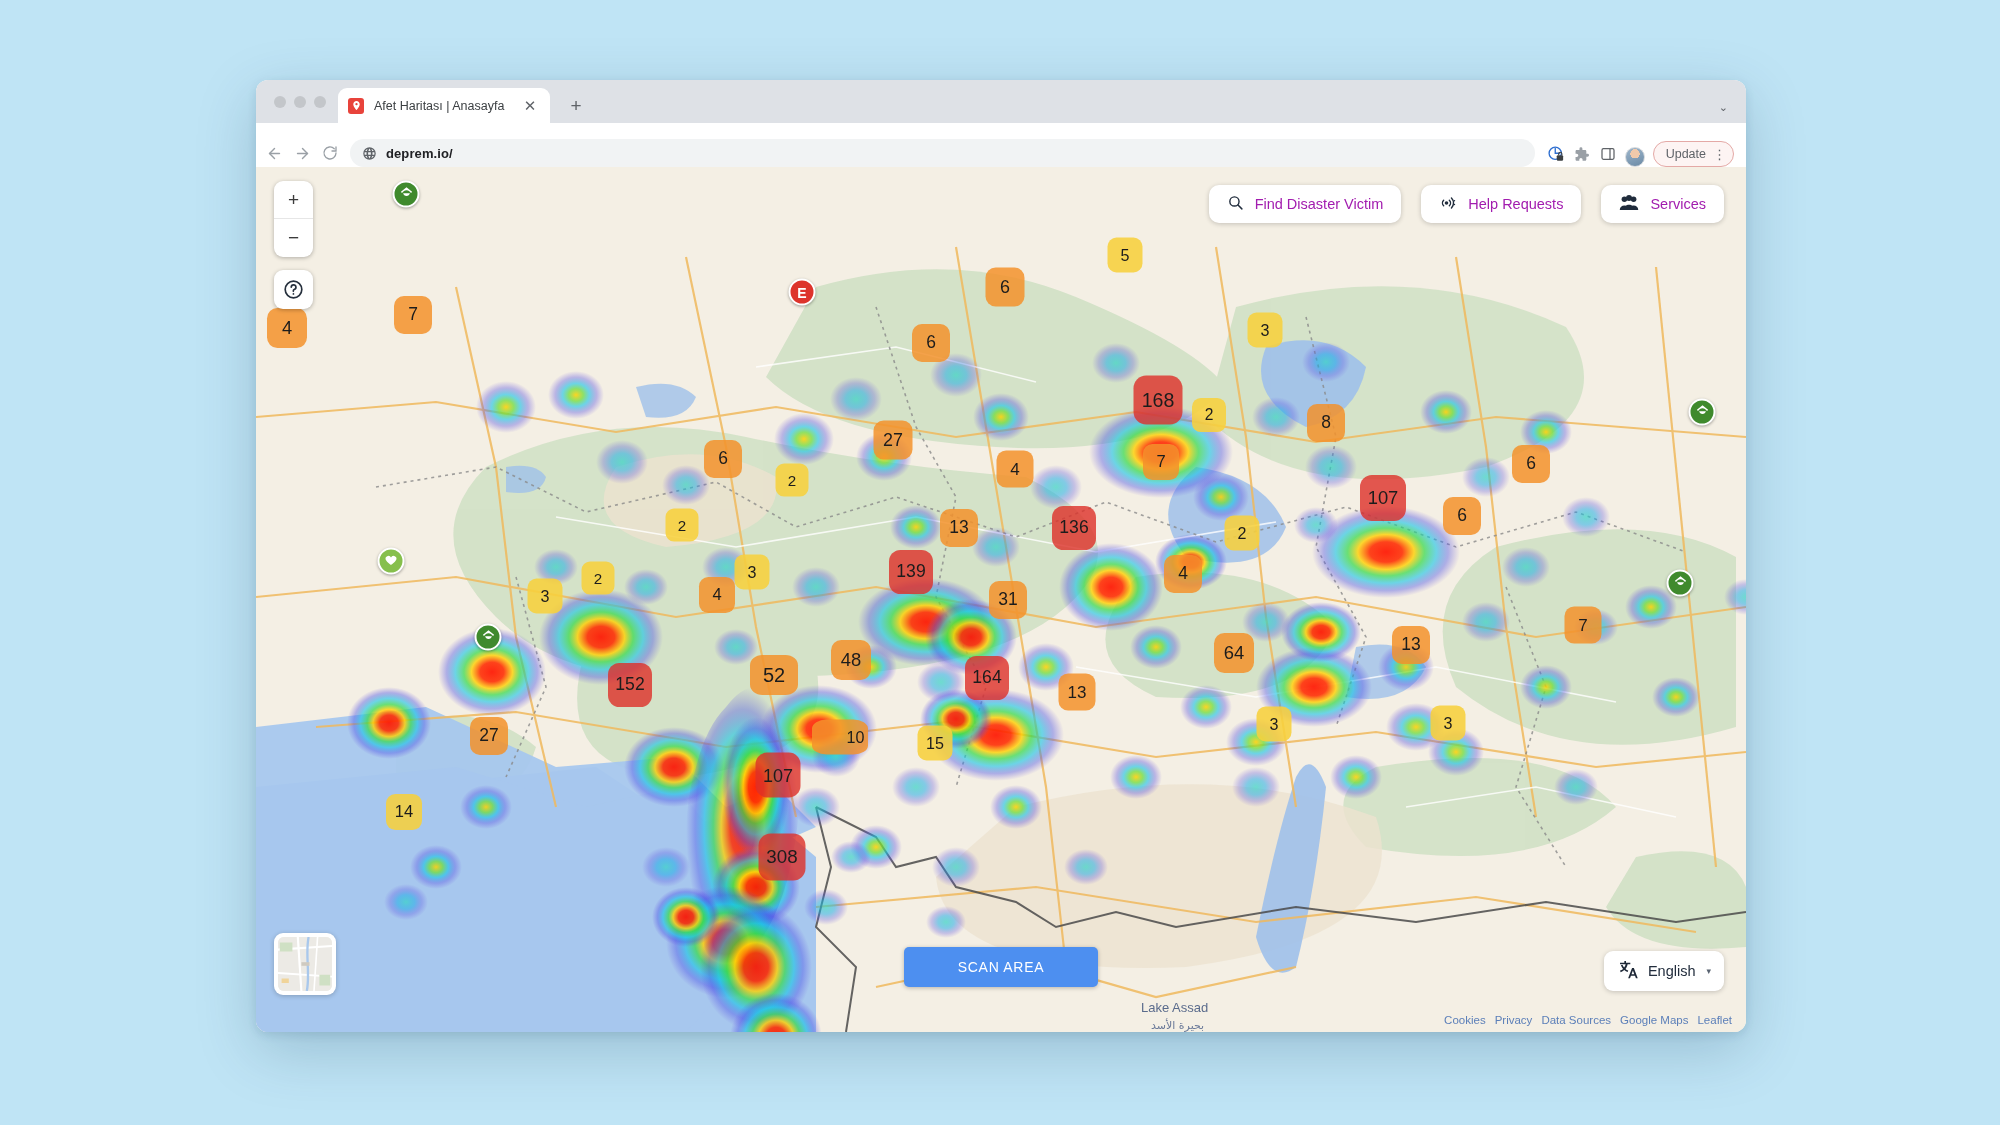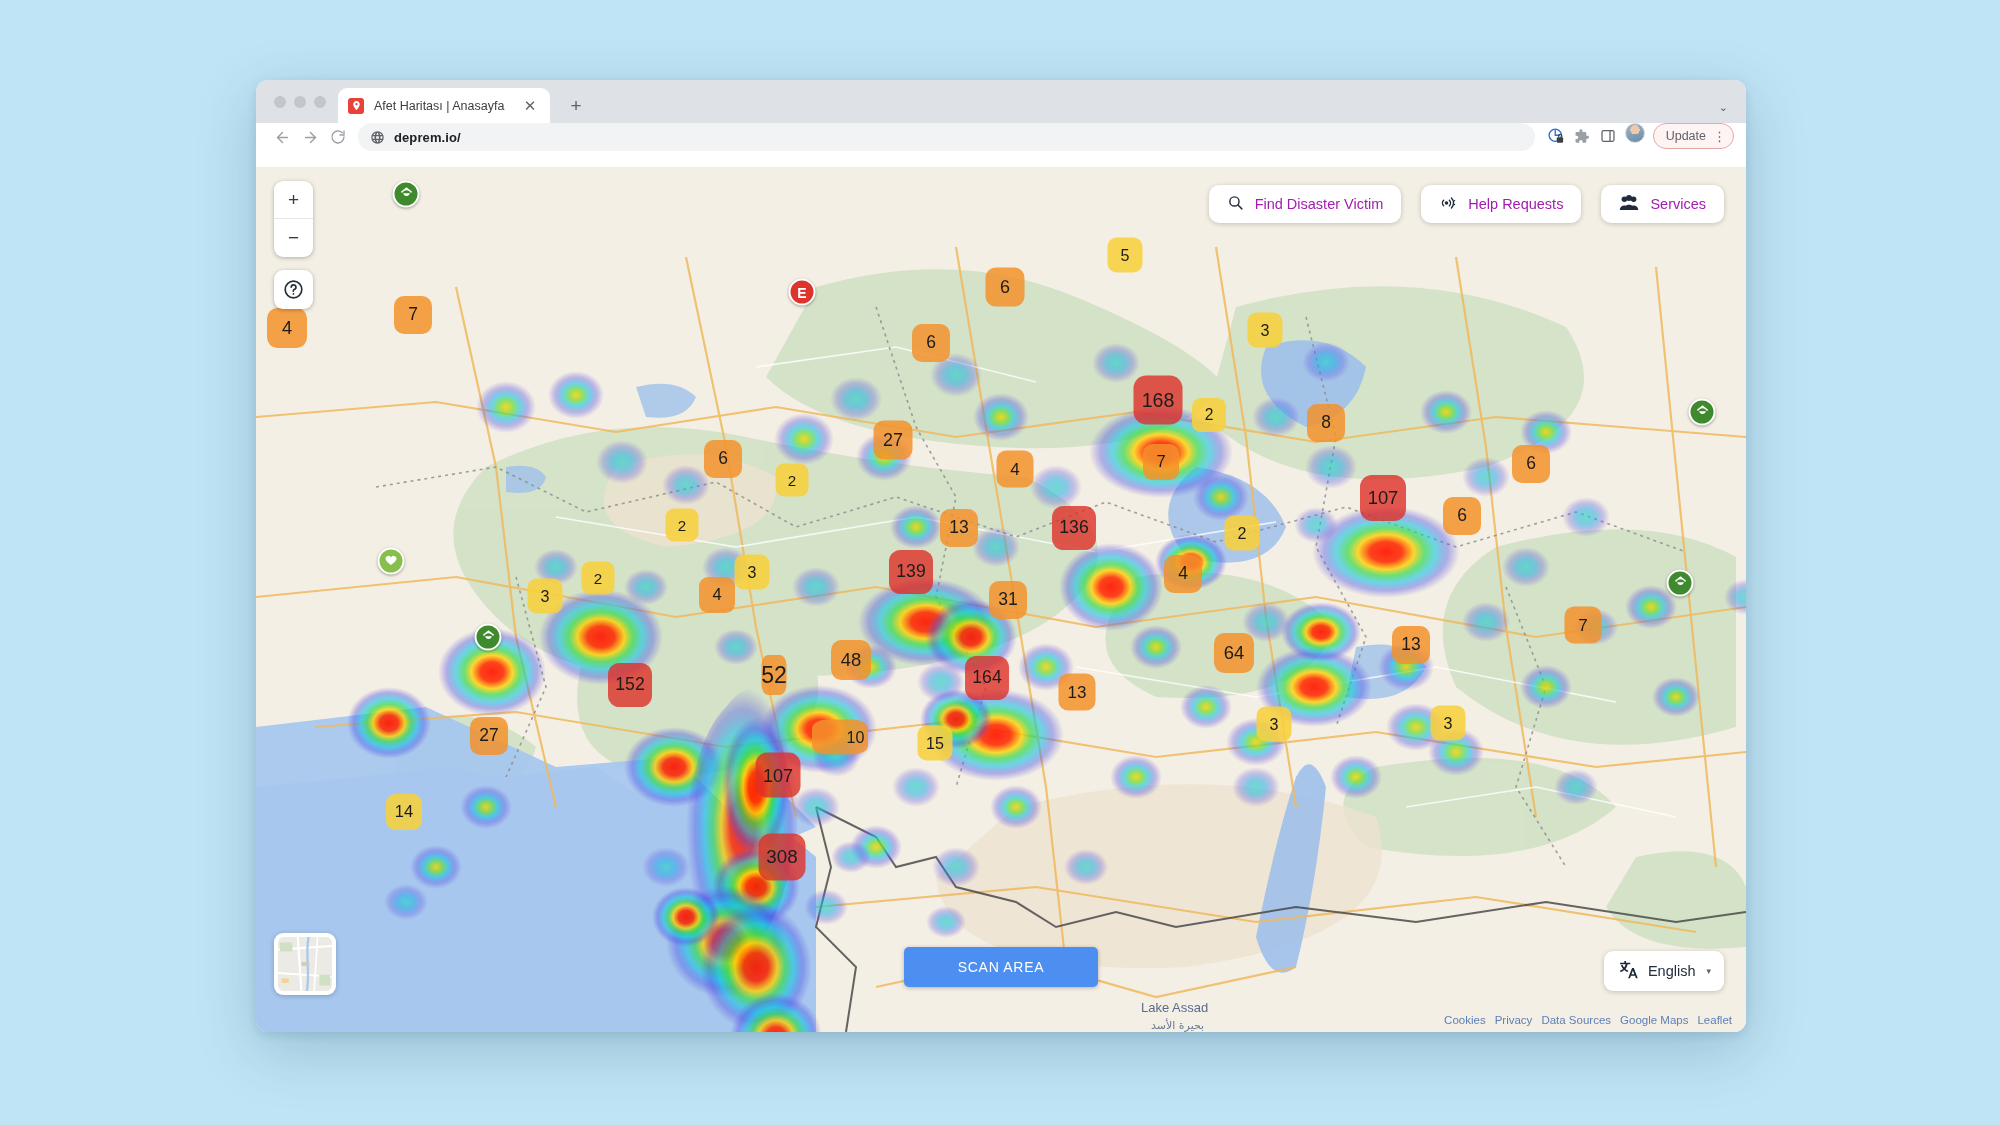--- a/index.html
+++ b/index.html
@@ -58,22 +58,22 @@
   }
   .new-tab { margin-left: 16px; margin-bottom: 8px; font-size: 19px; color: #5f6368; }
   #tabstrip-chevron {
     position: absolute; right: 18px; bottom: 9px;
     color: #5f6368; font-size: 11px;
   }
 
   
   #toolbar {
     height: 44px; background: #fff;
-    display: flex; align-items: flex-start;
-    padding: 0 12px 0 12px; gap: 0;
+    display: flex; align-items: flex-end;
+    padding: 0 12px 0 4px; gap: 0;
   }
   .nav-btn {
     width: 28px; height: 28px; display: flex;
     align-items: center; justify-content: center;
     color: #9aa0a6; font-size: 16px; border-radius: 50%;
   }
   #omnibox {
     flex: 1; height: 28px; margin: 0 8px 0 6px;
     background: #f1f3f4; border-radius: 14px;
     display: flex; align-items: center; gap: 9px;
@@ -557,21 +557,21 @@
         </div>
         <div class="cluster c-orange" style="left: 1155px; top: 478px; width: 38px; height: 38px; font-size: 17.48px;">
           <span>13</span>
         </div>
         <div class="cluster c-orange" style="left: 978px; top: 486px; width: 40px; height: 40px; font-size: 18.4px;">
           <span>64</span>
         </div>
         <div class="cluster c-red" style="left: 374px; top: 518px; width: 44px; height: 44px; font-size: 17.6px;">
           <span>152</span>
         </div>
-        <div class="cluster c-orange" style="left: 518px; top: 508px; width: 25px; height: 40px; font-size: 23px;">
+        <div class="cluster c-orange" style="left: 518px; top: 508px; width: 48px; height: 40px; font-size: 20px;">
           <span>52</span>
         </div>
         <div class="cluster c-orange" style="left: 595px; top: 493px; width: 40px; height: 40px; font-size: 18.4px;">
           <span>48</span>
         </div>
         <div class="cluster c-red" style="left: 731px; top: 511px; width: 44px; height: 44px; font-size: 17.6px;">
           <span>164</span>
         </div>
         <div class="cluster c-orange" style="left: 821px; top: 525px; width: 37px; height: 37px; font-size: 17.02px;">
           <span>13</span>

